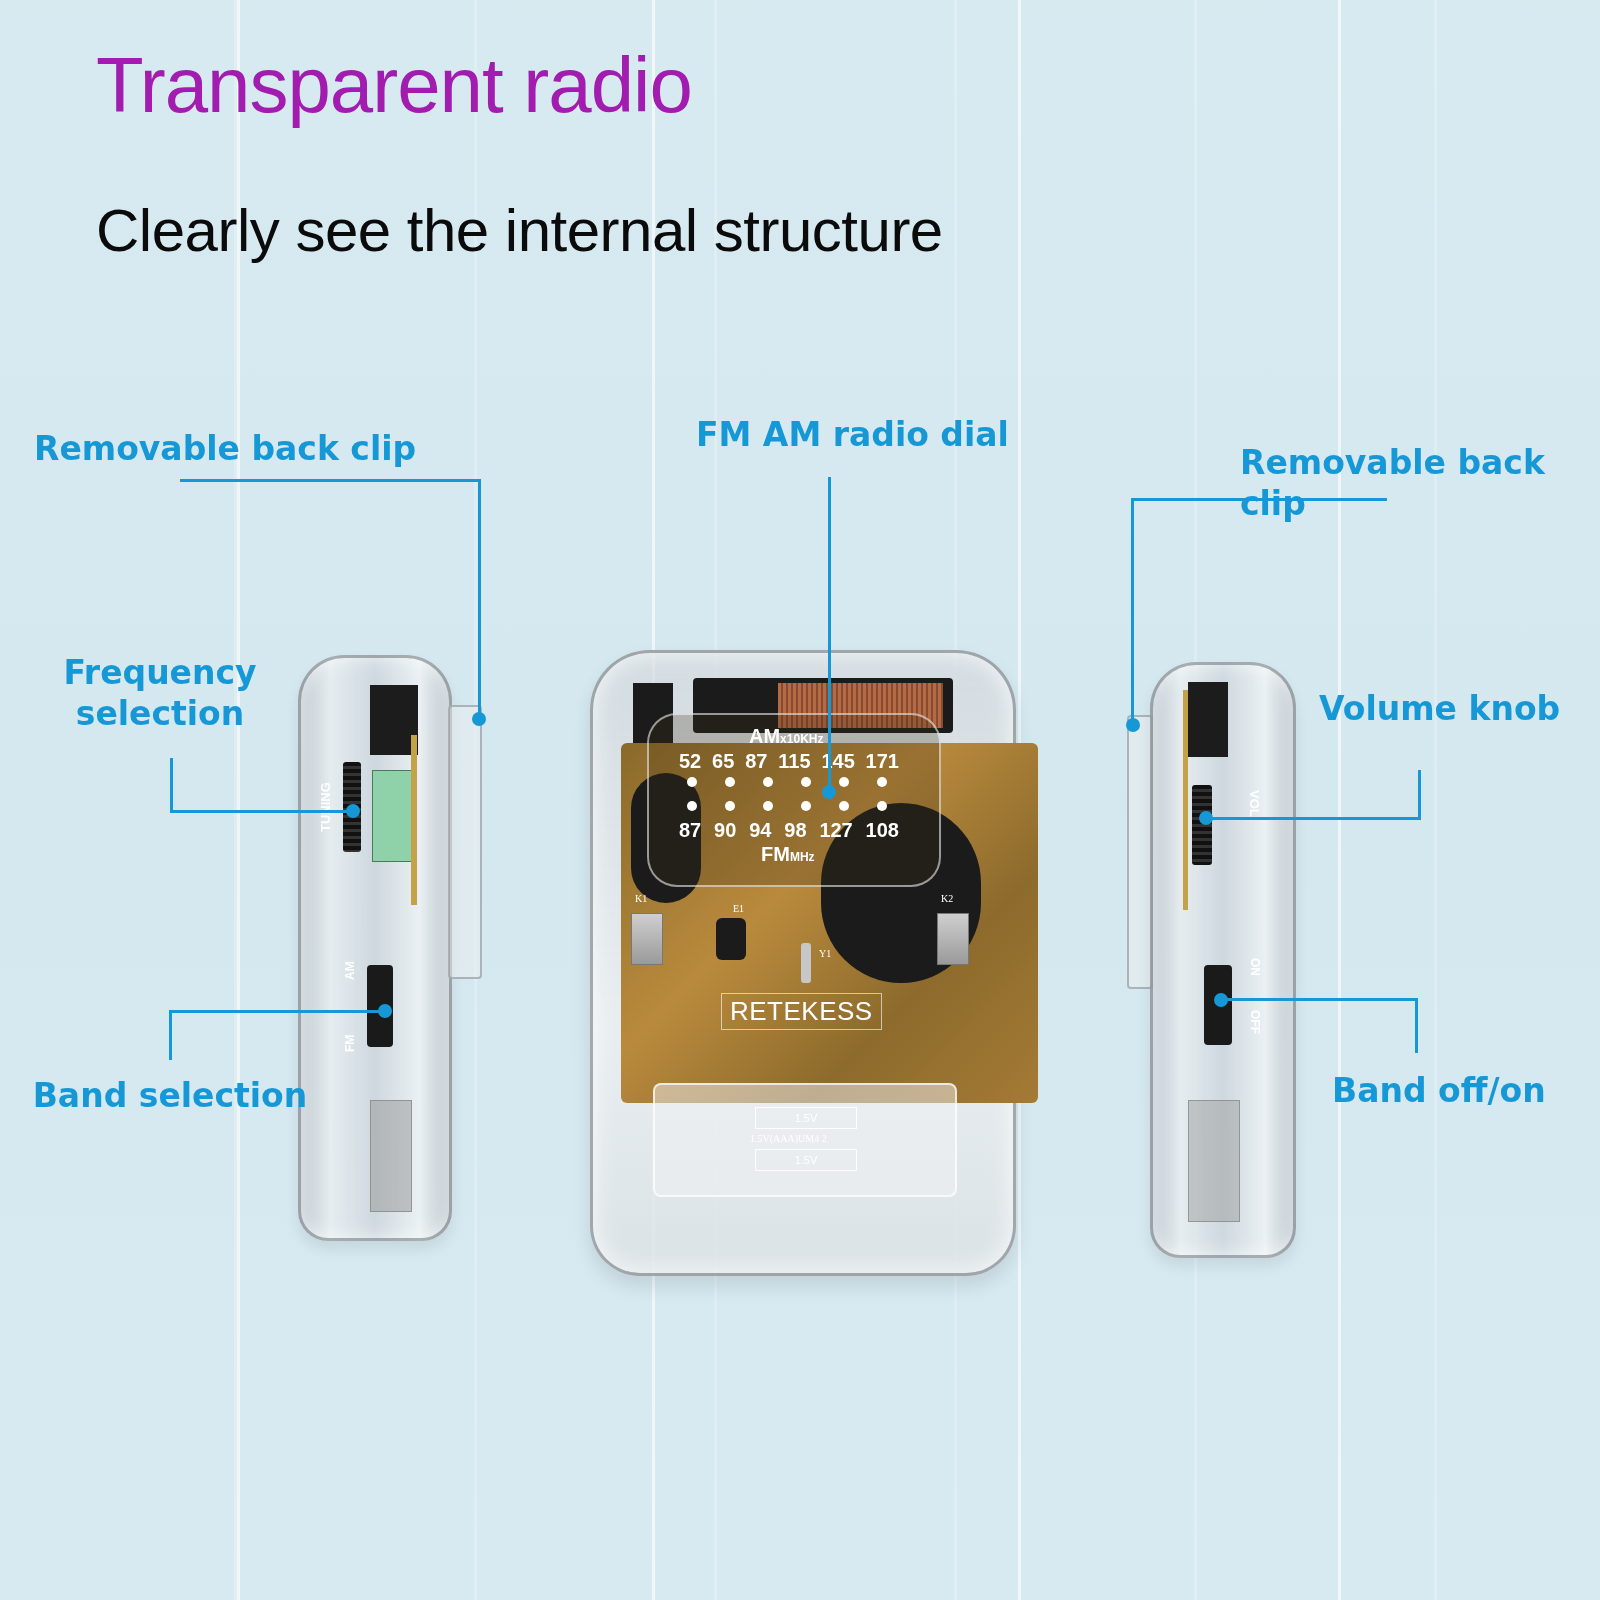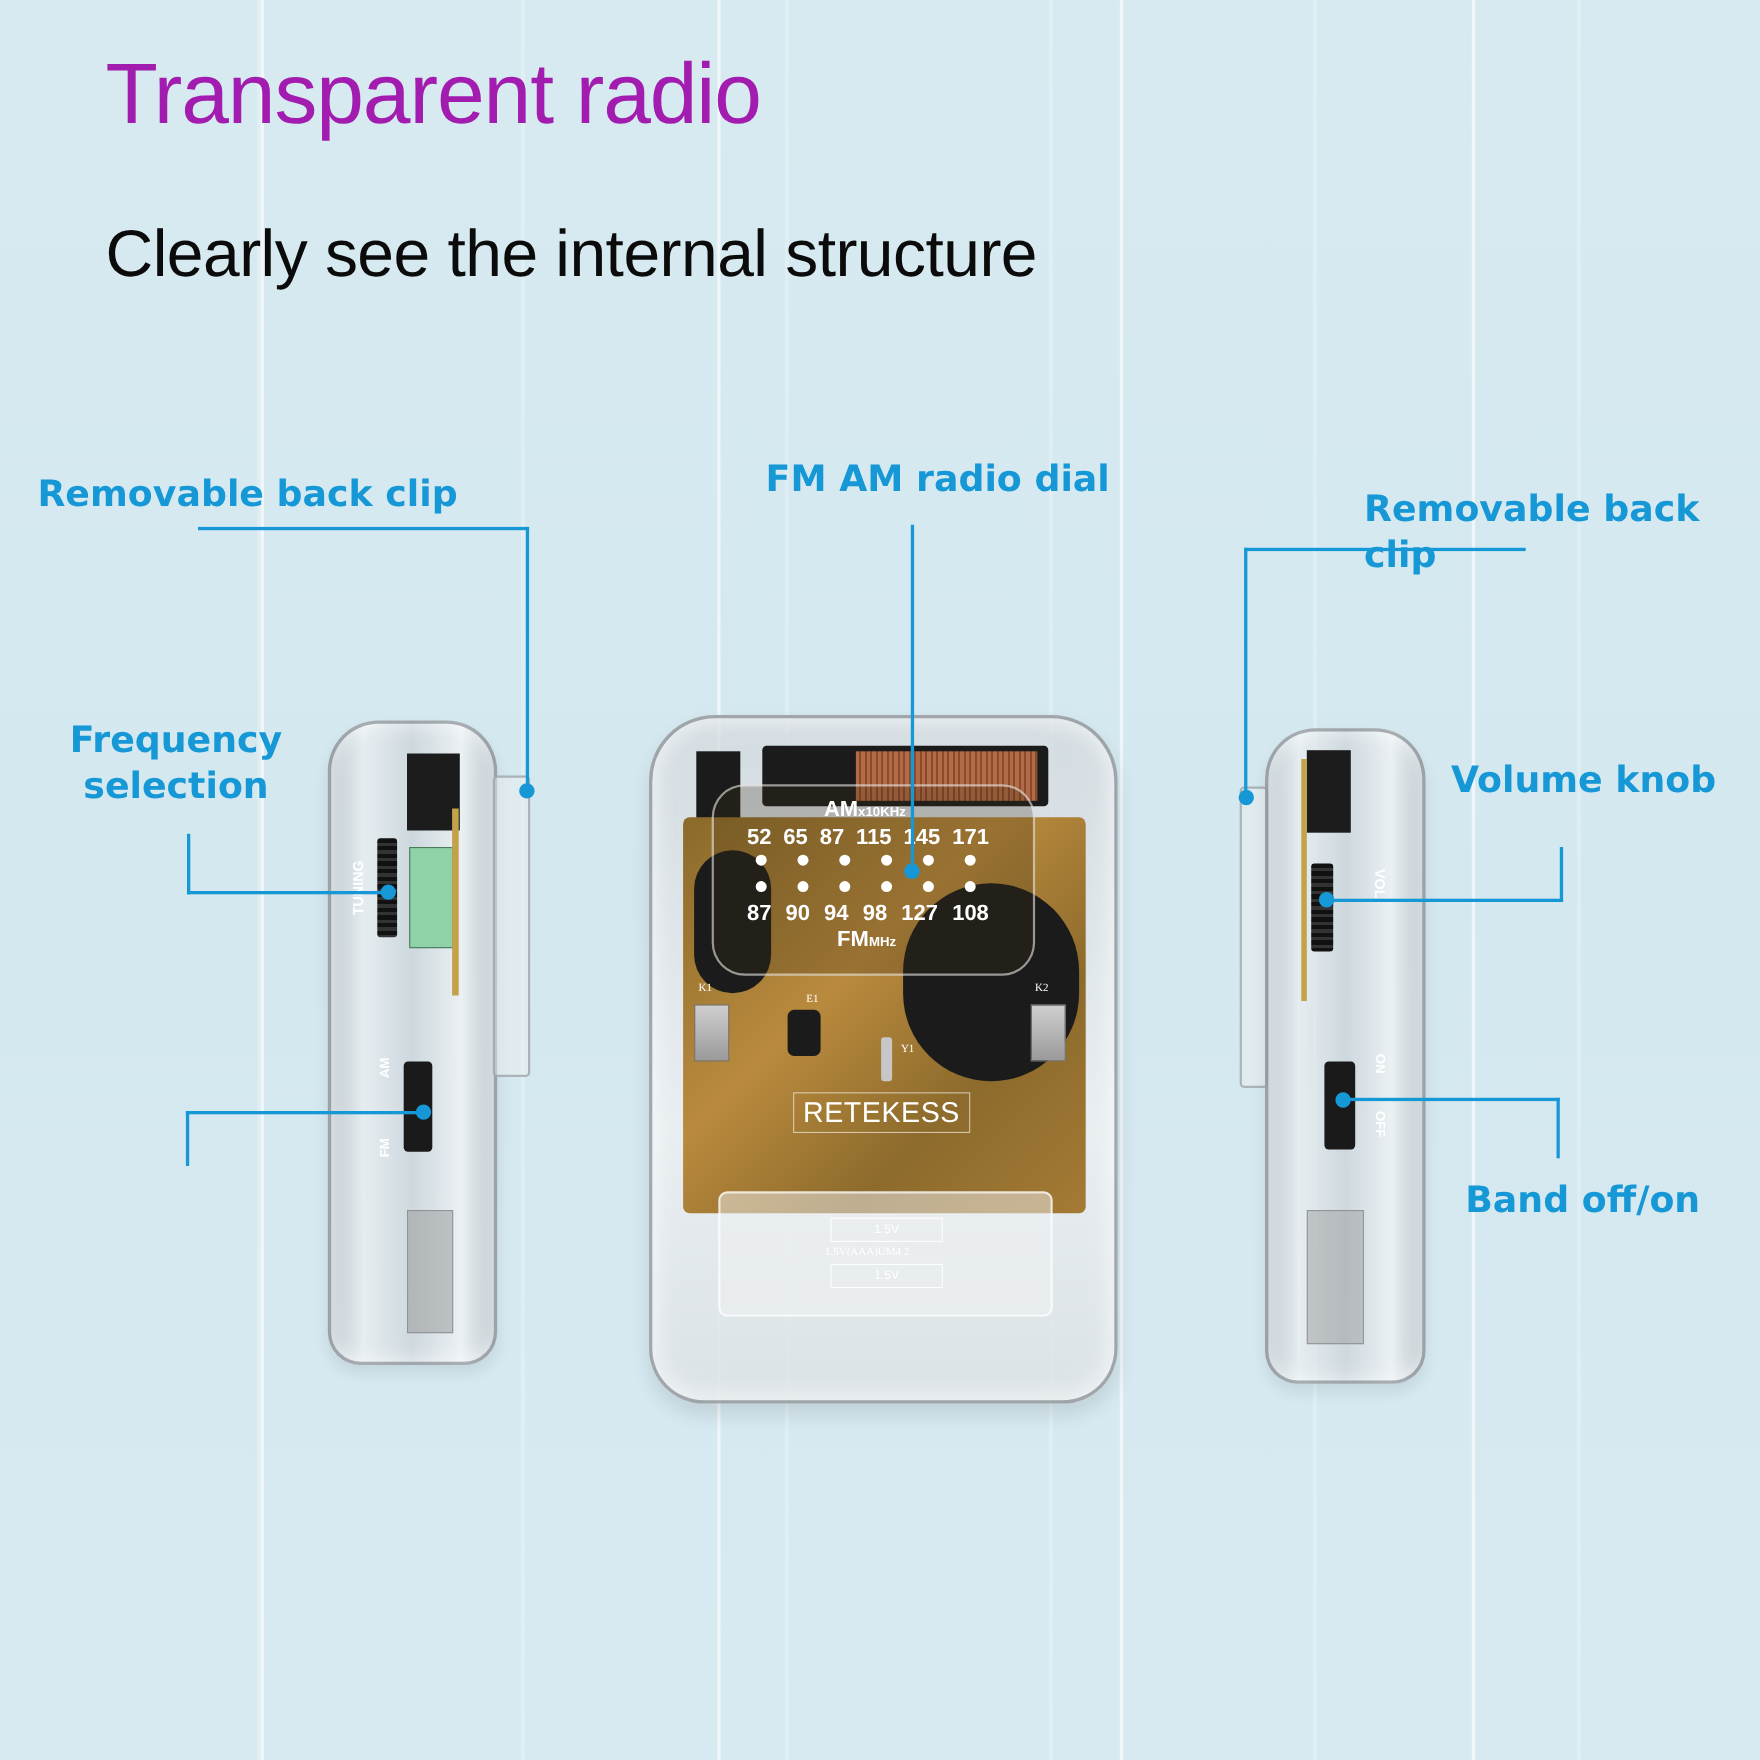--- a/index.html
+++ b/index.html
@@ -30,21 +30,21 @@
     box-shadow: inset 0 0 18px rgba(255,255,255,0.7), 0 8px 14px rgba(0,0,0,0.08);
   }
   .block { position:absolute; }
   .radio-front {
     position:absolute; left:590px; top:650px; width:420px; height:620px;
     border-radius:60px 60px 50px 50px;
     background: linear-gradient(180deg, rgba(210,214,218,0.7), rgba(235,238,240,0.85) 60%, rgba(220,225,228,0.85));
     border:3px solid rgba(140,145,150,0.75);
     box-shadow: inset 0 0 24px rgba(255,255,255,0.8), 0 10px 18px rgba(0,0,0,0.1);
   }
-  .pcb { position:absolute; left:28px; top:90px; width:366px; height:360px; background: linear-gradient(135deg,#8a6a2a,#b98a3d 40%,#8d6b2c 70%,#a47a35); border-radius:6px; }
+  .pcb { position:absolute; left:28px; top:90px; width:417px; height:360px; background: linear-gradient(135deg,#8a6a2a,#b98a3d 40%,#8d6b2c 70%,#a47a35); border-radius:6px; }
   .pcb-dark { position:absolute; background:#1b1b1b; }
   .dial-window { position:absolute; left:54px; top:60px; width:290px; height:170px; border:2px solid rgba(255,255,255,0.55); border-radius:30px; background: rgba(60,45,20,0.25); }
   .dial-text { position:absolute; color:#ffffff; font-family:"Liberation Sans", sans-serif; font-weight:bold; font-size:20px; text-align:center; white-space:nowrap; }
   .dial-head { font-size:20px; }
   .dial-head small { font-size:12px; }
   .dial-row { position:absolute; left:30px; width:220px; display:flex; justify-content:space-between; }
   .dial-dot { width:10px; height:10px; border-radius:50%; background:#fff; }
   .brand { position:absolute; left:128px; top:340px; padding:2px 8px; border:1px solid rgba(255,255,255,0.6); color:#fff; font-family:"Liberation Sans", sans-serif; font-size:26px; letter-spacing:0.5px; }
   .silk { position:absolute; color:#fff; font-family:"Liberation Serif", serif; font-size:10px; }
   .key { position:absolute; width:30px; height:50px; background: linear-gradient(180deg,#cfcfcf,#9a9a9a); border:1px solid #777; }
@@ -163,20 +163,21 @@
   <div>selection</div>
 </div>
 <div class="line" style="left:170px; top:758px; width:3px; height:55px;"></div>
 <div class="line" style="left:170px; top:810px; width:185px; height:3px;"></div>
 <div class="dot" style="left:346px; top:804px;"></div>
 
 <div class="line" style="left:169px; top:1010px; width:216px; height:3px;"></div>
 <div class="line" style="left:169px; top:1010px; width:3px; height:50px;"></div>
 <div class="dot" style="left:378px; top:1004px;"></div>
 <div class="callout center" style="left:30px; top:1075px; width:280px;">
+  <div>Band selection</div>
 </div>
 
 <div class="callout" style="left:696px; top:414px;">FM AM radio dial</div>
 <div class="line" style="left:828px; top:477px; width:3px; height:315px;"></div>
 <div class="dot" style="left:822px; top:785px;"></div>
 
 <div class="callout" style="left:1240px; top:442px;">Removable back clip</div>
 <div class="line" style="left:1131px; top:498px; width:256px; height:3px;"></div>
 <div class="line" style="left:1131px; top:498px; width:3px; height:225px;"></div>
 <div class="dot" style="left:1126px; top:718px;"></div>

